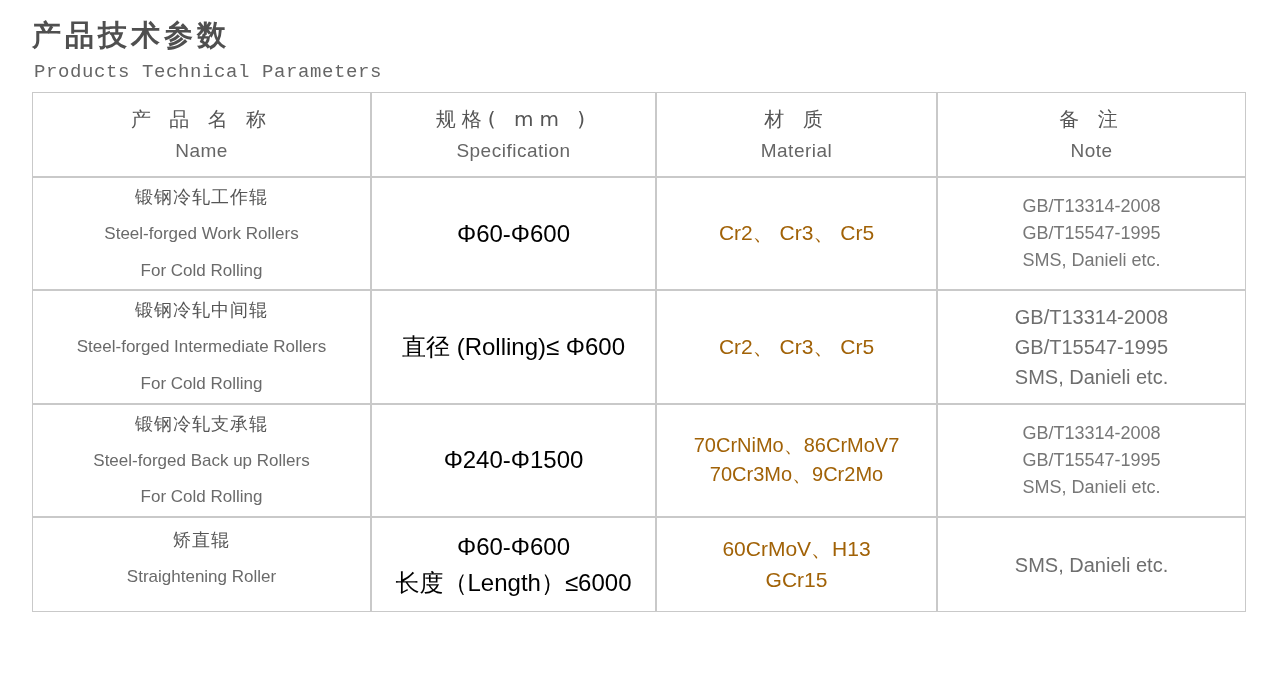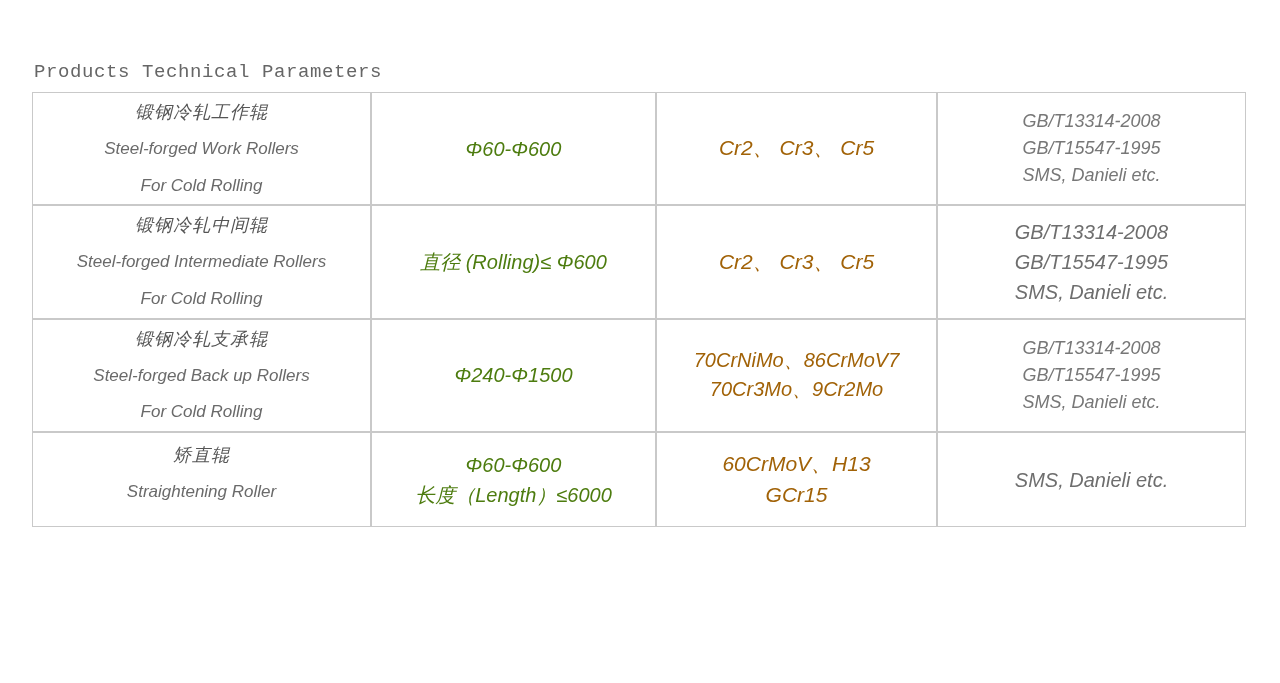--- a/index.html
+++ b/index.html
@@ -55,21 +55,21 @@
     padding: 6px 8px;
     box-sizing: border-box;
   }
   
   col.c-name { width: 339px; }
   col.c-spec { width: 285px; }
   col.c-mat  { width: 281px; }
   col.c-note { width: 309px; }
 
   tr.head-row td { height: 85px; }
-  tr.body-row td { height: 95px; font-style: italic; }
+  tr.body-row td { height: 95px; }
 
   .zh {
     font-family: "DejaVu Sans", "Liberation Sans", sans-serif;
     color: #555555;
     display: block;
     line-height: 1.45;
   }
   .en {
     font-family: "Liberation Sans", sans-serif;
     color: #6a6a6a;
@@ -82,51 +82,70 @@
     color: #555;
   }
   .head .en {
     font-size: 19px;
     letter-spacing: 0.5px;
     color: #666;
     margin-top: 3px;
   }
   .cell-name .zh { font-size: 18px; letter-spacing: 1px; }
   .cell-name .en { font-size: 17px; margin-top: 12px; }
-  .cell-spec .line { font-size: 20px; color: #4d7c0f; line-height: 1.5; display:block;
+  .cell-spec .line { font-size: 24px; color: #000000; line-height: 1.5; display:block;
                      font-family: "Liberation Sans", sans-serif; }
   .cell-mat .line { font-size: 21px; color: #a16207; line-height: 1.45; display:block;
                     font-family: "Liberation Sans", sans-serif; }
   .cell-mat .line.small { font-size: 20px; }
   .cell-note .line {
     font-size: 18px;
     color: #777777;
     line-height: 1.5;
     display: block;
     font-family: "Liberation Sans", sans-serif;
   }
   .cell-note .line.sms { font-size: 18px; }
   .cell-note .line.big { font-size: 20px; color: #6e6e6e; }
   .nowrap { white-space: nowrap; }
 </style>
 </head>
 <body>
 
 <div class="page">
 
+  <div class="title-zh">产品技术参数</div>
   <div class="title-en">Products Technical Parameters</div>
 
   <table class="spec-table">
     <colgroup>
       <col class="c-name">
       <col class="c-spec">
       <col class="c-mat">
       <col class="c-note">
     </colgroup>
     <tbody>
+      <tr class="head-row">
+        <td class="head">
+          <span class="zh">产 品 名 称</span>
+          <span class="en">Name</span>
+        </td>
+        <td class="head">
+          <span class="zh">规格( mm )</span>
+          <span class="en">Specification</span>
+        </td>
+        <td class="head">
+          <span class="zh">材 质</span>
+          <span class="en">Material</span>
+        </td>
+        <td class="head">
+          <span class="zh">备 注</span>
+          <span class="en">Note</span>
+        </td>
+      </tr>
 
       <tr class="body-row">
         <td class="cell-name">
           <span class="zh">锻钢冷轧工作辊</span>
           <span class="en">Steel-forged Work Rollers</span>
           <span class="en">For Cold Rolling</span>
         </td>
         <td class="cell-spec">
           <span class="line">Φ60-Φ600</span>
           <span class="line"></span>

